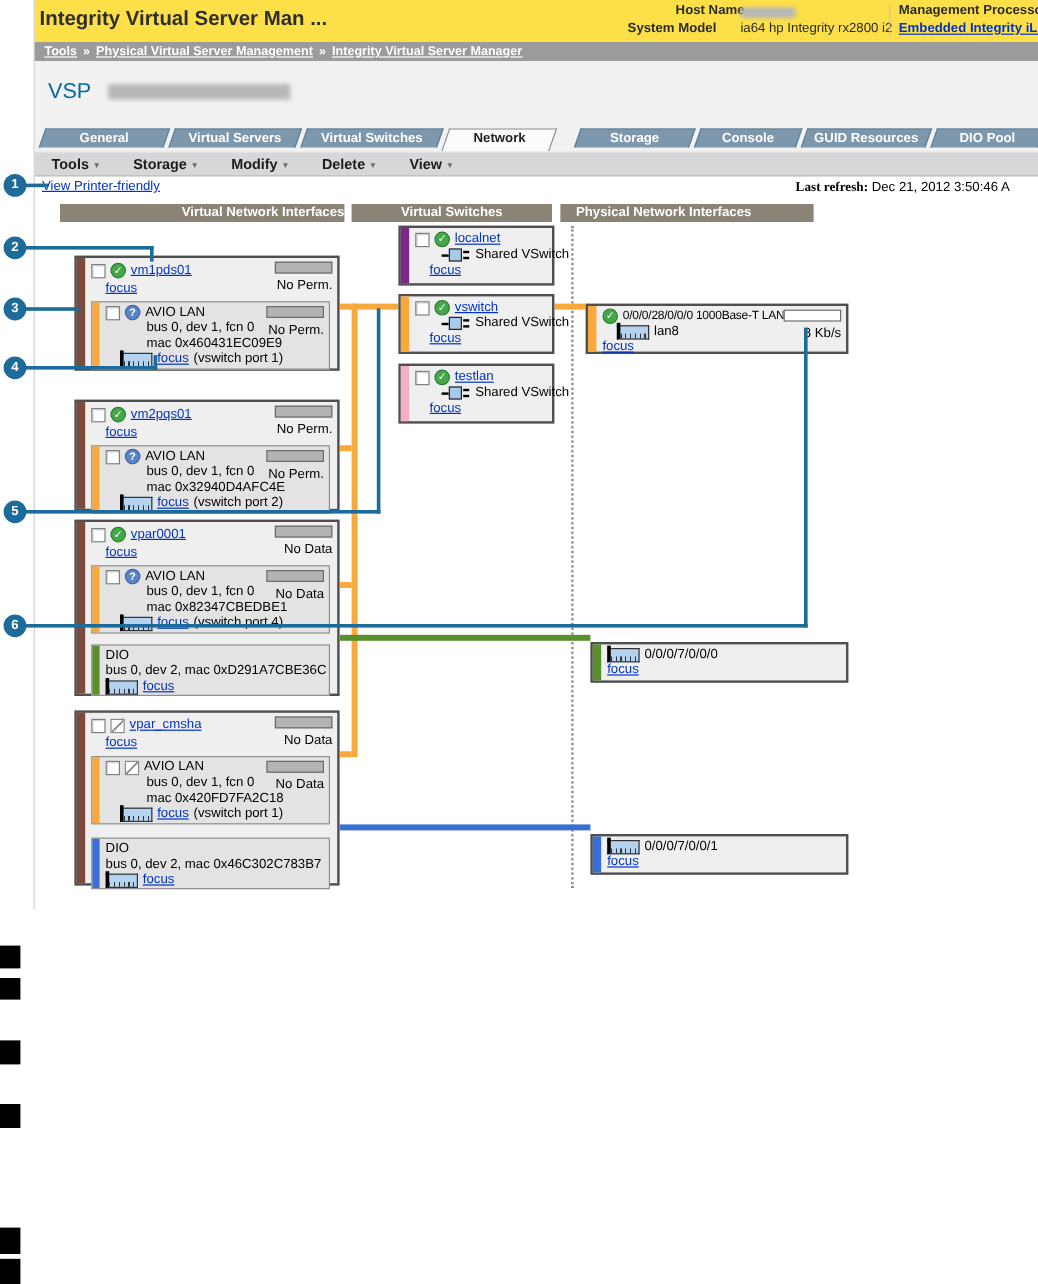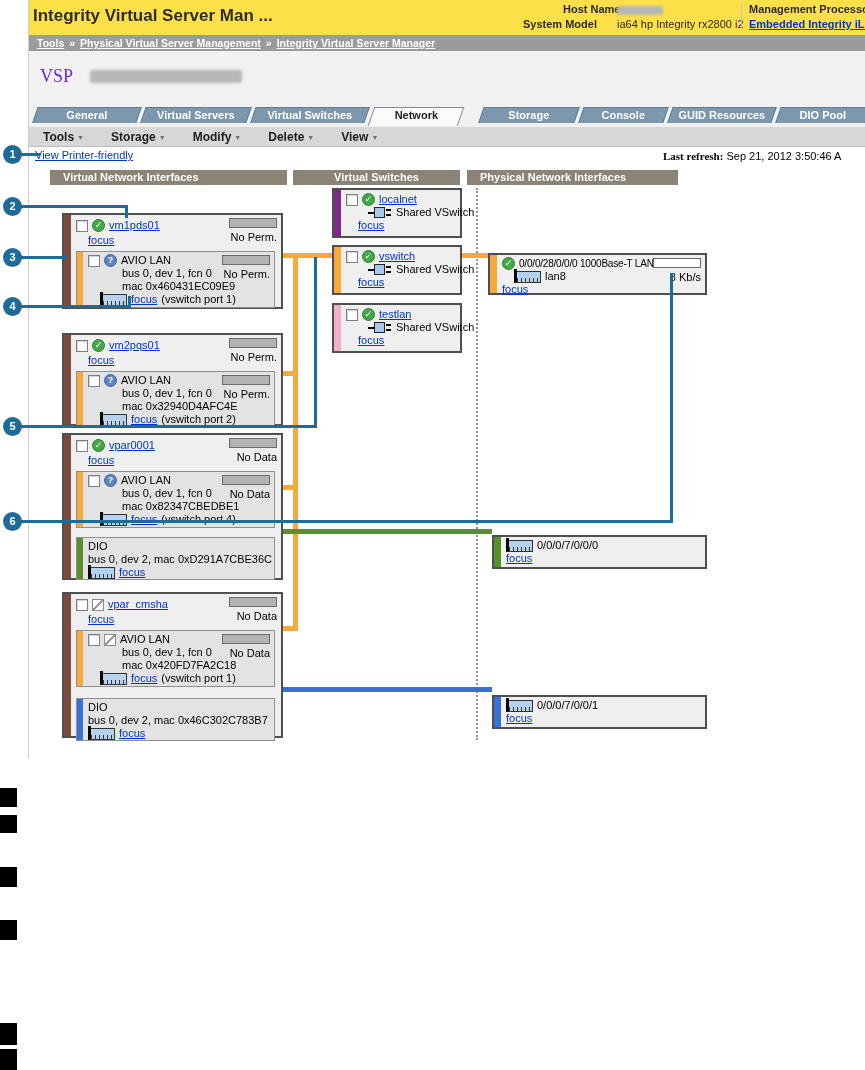--- a/index.html
+++ b/index.html
@@ -16,42 +16,42 @@
   .blur-redact { position:absolute; background:#b7b7b7; border-radius:2px; filter:blur(1.6px); }
   #hdr-divider { position:absolute; left:712px; top:4px; width:1px; height:27px; background:#c3c3c3; }
   a.link { color:#0033cc; text-decoration:underline; cursor:pointer; }
   #mp-value { font-weight:bold; }
 
   #breadcrumb { position:absolute; left:29px; top:35px; width:836px; height:16px; background:#9b9b9b; display:flex; align-items:center; gap:5px; padding-left:8px; }
   #breadcrumb a { color:#ffffff; font-weight:bold; font-size:10.5px; text-decoration:underline; }
   #breadcrumb .sep { color:#ffffff; font-weight:bold; font-size:10.5px; }
 
   #upper-band { position:absolute; left:29px; top:51px; width:836px; height:75px; background:#f1f1f1; }
-  #vsp-row { position:absolute; left:40px; top:66px; font-size:18px; color:#6d28d9;font-family:Liberation Serif, serif; }
+  #vsp-row { position:absolute; left:40px; top:66px; font-size:18px; color:#0369a1; }
 
   
   #tabs { position:absolute; left:35px; top:107px; height:19px; }
   .tab { position:absolute; top:0; height:16px; background:#7d97ad; border:1px solid #5d7e97; border-bottom:none; transform:skewX(-19deg); }
   .tab .tlabel { display:block; transform:skewX(19deg); color:#fff; font-weight:bold; font-size:11px; text-align:center; line-height:15px; width:100%; white-space:nowrap; }
   .tab.active { background:#fbfbfb; border-color:#8a8a8a; height:19px; }
   .tab.active .tlabel { color:#1e1e1e; }
 
   
   #menubar { position:absolute; left:29px; top:126px; width:836px; height:21px; background:#d7d7d7; border-top:1px solid #efefef; border-bottom:1px solid #bdbdbd; display:flex; align-items:center; gap:27px; padding-left:14px; }
   .menu-item { font-weight:bold; color:#1c1c1c; font-size:12px; cursor:pointer; white-space:nowrap; }
   .menu-item .caret { font-size:7px; color:#6e6e6e; vertical-align:1px; margin-left:3px; }
 
   
   #printer-link { position:absolute; left:35px; top:149px; font-size:11px; }
   #last-refresh { position:absolute; left:663px; top:150px; width:210px; white-space:nowrap; overflow:hidden; }
   #last-refresh b { font-weight:bold;font-family:Liberation Serif, serif; }
 
   
   .col-header { position:absolute; top:170px; height:15px; background:#8b8375; color:#fff; font-weight:bold; font-size:11px; line-height:15px; }
-  #colh-1 { left:50px; width:237px; padding-left:13px; }
+  #colh-1 { left:50px; width:237px; padding-left:13px;text-align:right; }
   #colh-2 { left:293px; width:167px; text-align:center; }
   #colh-3 { left:467px; width:211px; padding-left:13px; }
   #col-divider { position:absolute; left:476px; top:188px; height:552px; width:0; border-left:2px dotted #8f8f8f; }
 
   
   .conn { position:absolute; }
   .conn.orange { background:#f9a93c; }
   .conn.green  { background:#5a8f2d; }
   .conn.royal  { background:#3a6fd6; }
 
@@ -167,21 +167,21 @@
     <span class="menu-item"><span>Tools</span><span class="caret">▼</span></span>
     <span class="menu-item"><span>Storage</span><span class="caret">▼</span></span>
     <span class="menu-item"><span>Modify</span><span class="caret">▼</span></span>
     <span class="menu-item"><span>Delete</span><span class="caret">▼</span></span>
     <span class="menu-item"><span>View</span><span class="caret">▼</span></span>
   </div>
 
   <a id="printer-link" class="link">View Printer-friendly</a>
   <div id="last-refresh">
     <b>Last refresh:</b>
-    <span>Sep 21, 2012 3:50:46 A</span>
+    <span>Dec 21, 2012 3:50:46 A</span>
   </div>
 
   <div class="col-header" id="colh-1">Virtual Network Interfaces</div>
   <div class="col-header" id="colh-2">Virtual Switches</div>
   <div class="col-header" id="colh-3">Physical Network Interfaces</div>
   <div id="col-divider"></div>
 
   <div class="conn orange" style="left:293px; top:253px; width:5px; height:378px;"></div>
   <div class="conn orange" style="left:283px; top:253px; width:49px; height:5px;"></div>
   <div class="conn orange" style="left:462px; top:253px; width:26px; height:5px;"></div>

